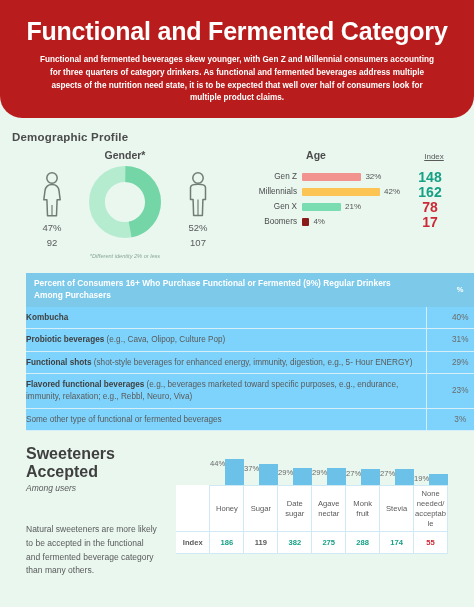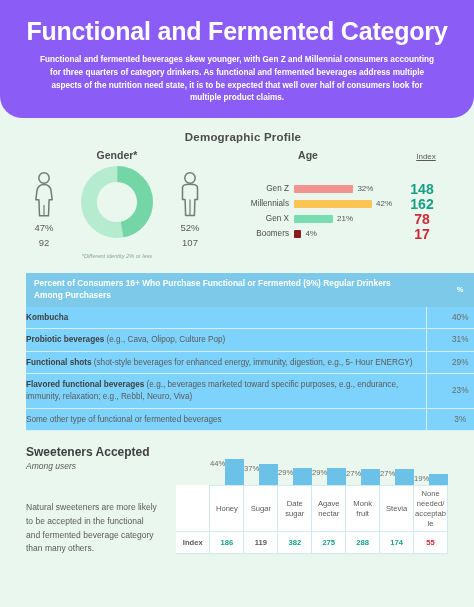--- a/index.html
+++ b/index.html
@@ -18,21 +18,21 @@
   .page {
     width: 474px;
     height: 607px;
     background: #e9f7ef;
     position: relative;
     box-sizing: border-box;
   }
 
   
   .header {
-    background: #8b5cf6;
+    background: #b91c1c;
     border-bottom-left-radius: 22px;
     border-bottom-right-radius: 22px;
     padding: 16px 22px 16px 22px;
     box-sizing: border-box;
     width: 474px;
     height: 118px;
   }
   .header-title {
     color: #ffffff;
     font-size: 25px;
@@ -46,32 +46,32 @@
     color: #ffffff;
     font-size: 8.2px;
     line-height: 1.55;
     text-align: center;
     padding: 0 18px;
     font-weight: bold;
   }
 
   
   .section-title {
-    text-align: center;
+    text-align: left;
     font-size: 11.5px;
     font-weight: bold;
     color: #4c4c4c;
     margin-top: 13px;
     letter-spacing: 0.2px;
     padding-left: 12px;
   }
   .demo-wrap {
     display: flex;
     margin-top: 6px;
-    padding: 0 6px;
+    padding: 0 14px;
     box-sizing: border-box;
   }
   .gender-block {
     width: 222px;
     position: relative;
   }
   .block-title {
     text-align: center;
     font-size: 10.5px;
     font-weight: bold;
@@ -126,21 +126,21 @@
     color: #4c4c4c;
     padding-right: 18px;
   }
   .age-head .index-title {
     width: 48px;
     text-align: center;
     font-size: 8px;
     color: #5a5a5a;
     text-decoration: underline;
   }
-  .age-rows { margin-top: 20px; }
+  .age-rows { margin-top: 8px; }
   .age-row {
     display: flex;
     align-items: center;
     height: 15px;
   }
   .age-label {
     width: 62px;
     text-align: right;
     font-size: 8.2px;
     color: #4c4c4c;
@@ -208,21 +208,21 @@
   .ptable tr:last-child td { border-bottom: 1px solid #d6eef8; }
   .ptable b { color: #3f3f3f; font-weight: bold; }
 
   
   .sweet {
     margin: 12px 26px 0 26px;
     display: flex;
   }
   .sweet-left { width: 150px; padding-top: 2px; }
   .sweet-title {
-    font-size: 12px;
+    font-size: 16px;
     font-weight: bold;
     color: #3f3f3f;
   }
   .sweet-sub {
     font-size: 8.5px;
     font-style: italic;
     color: #5a5a5a;
     margin-top: 2px;
   }
   .sweet-body {

